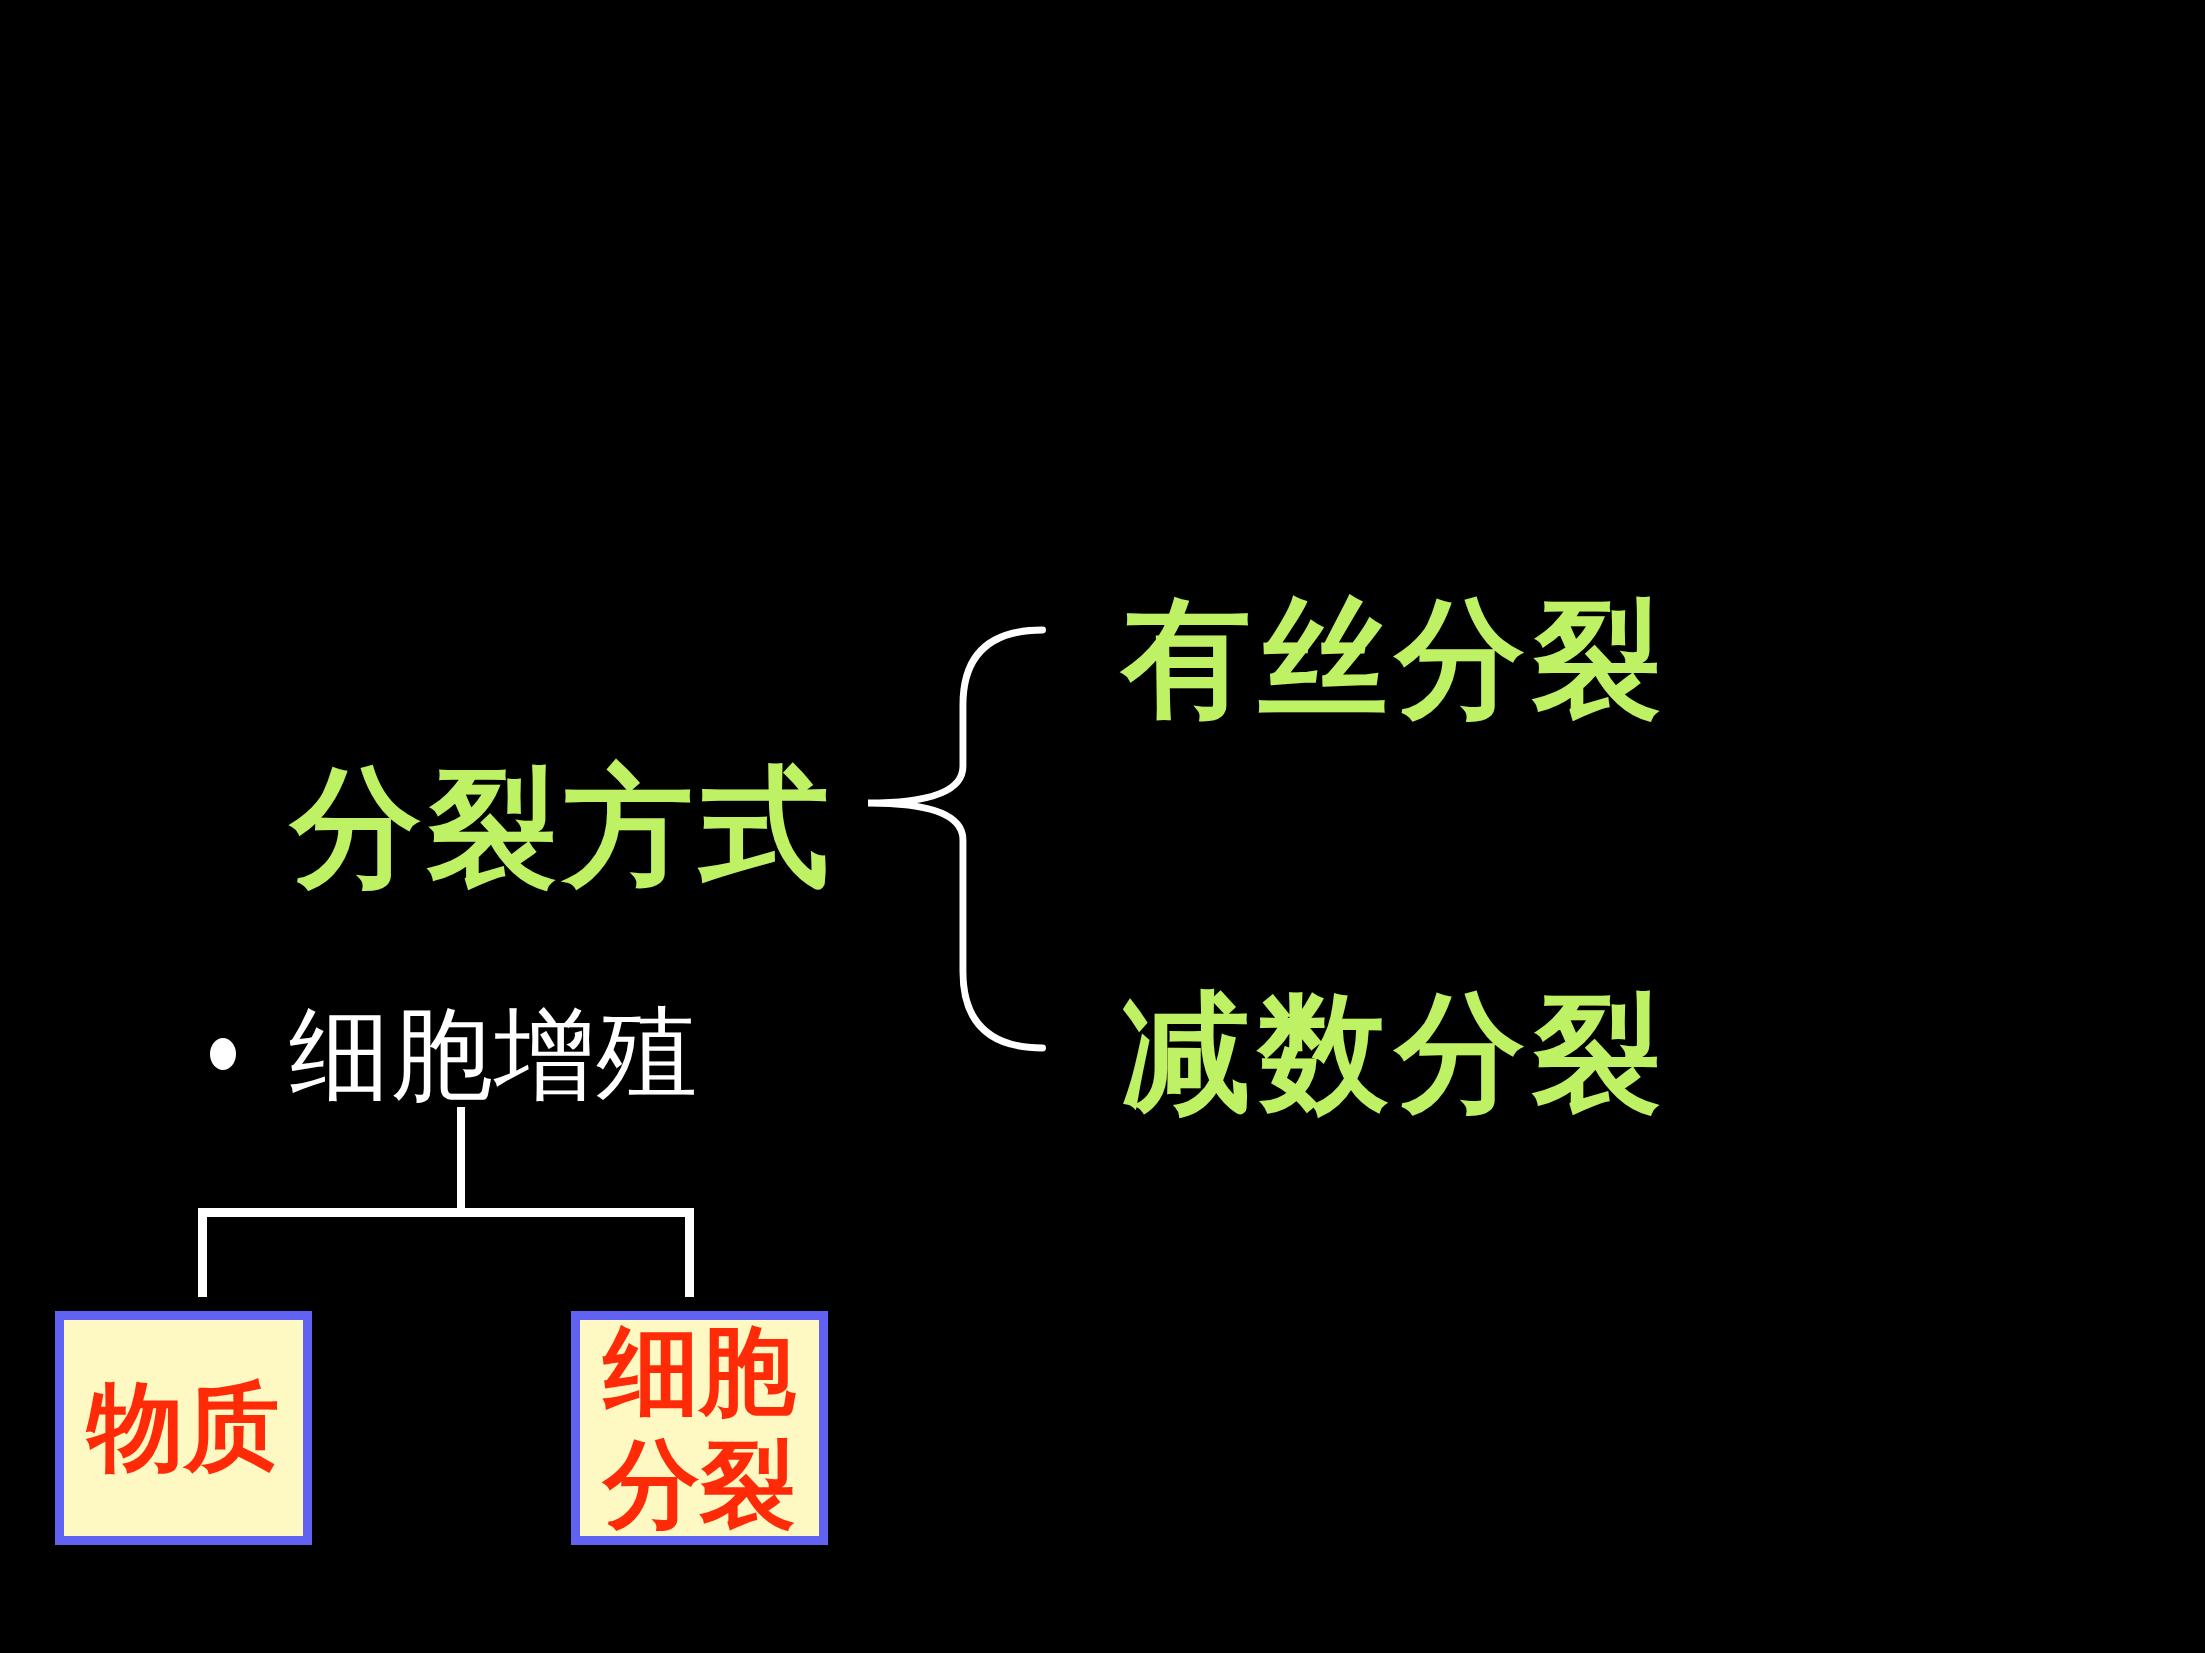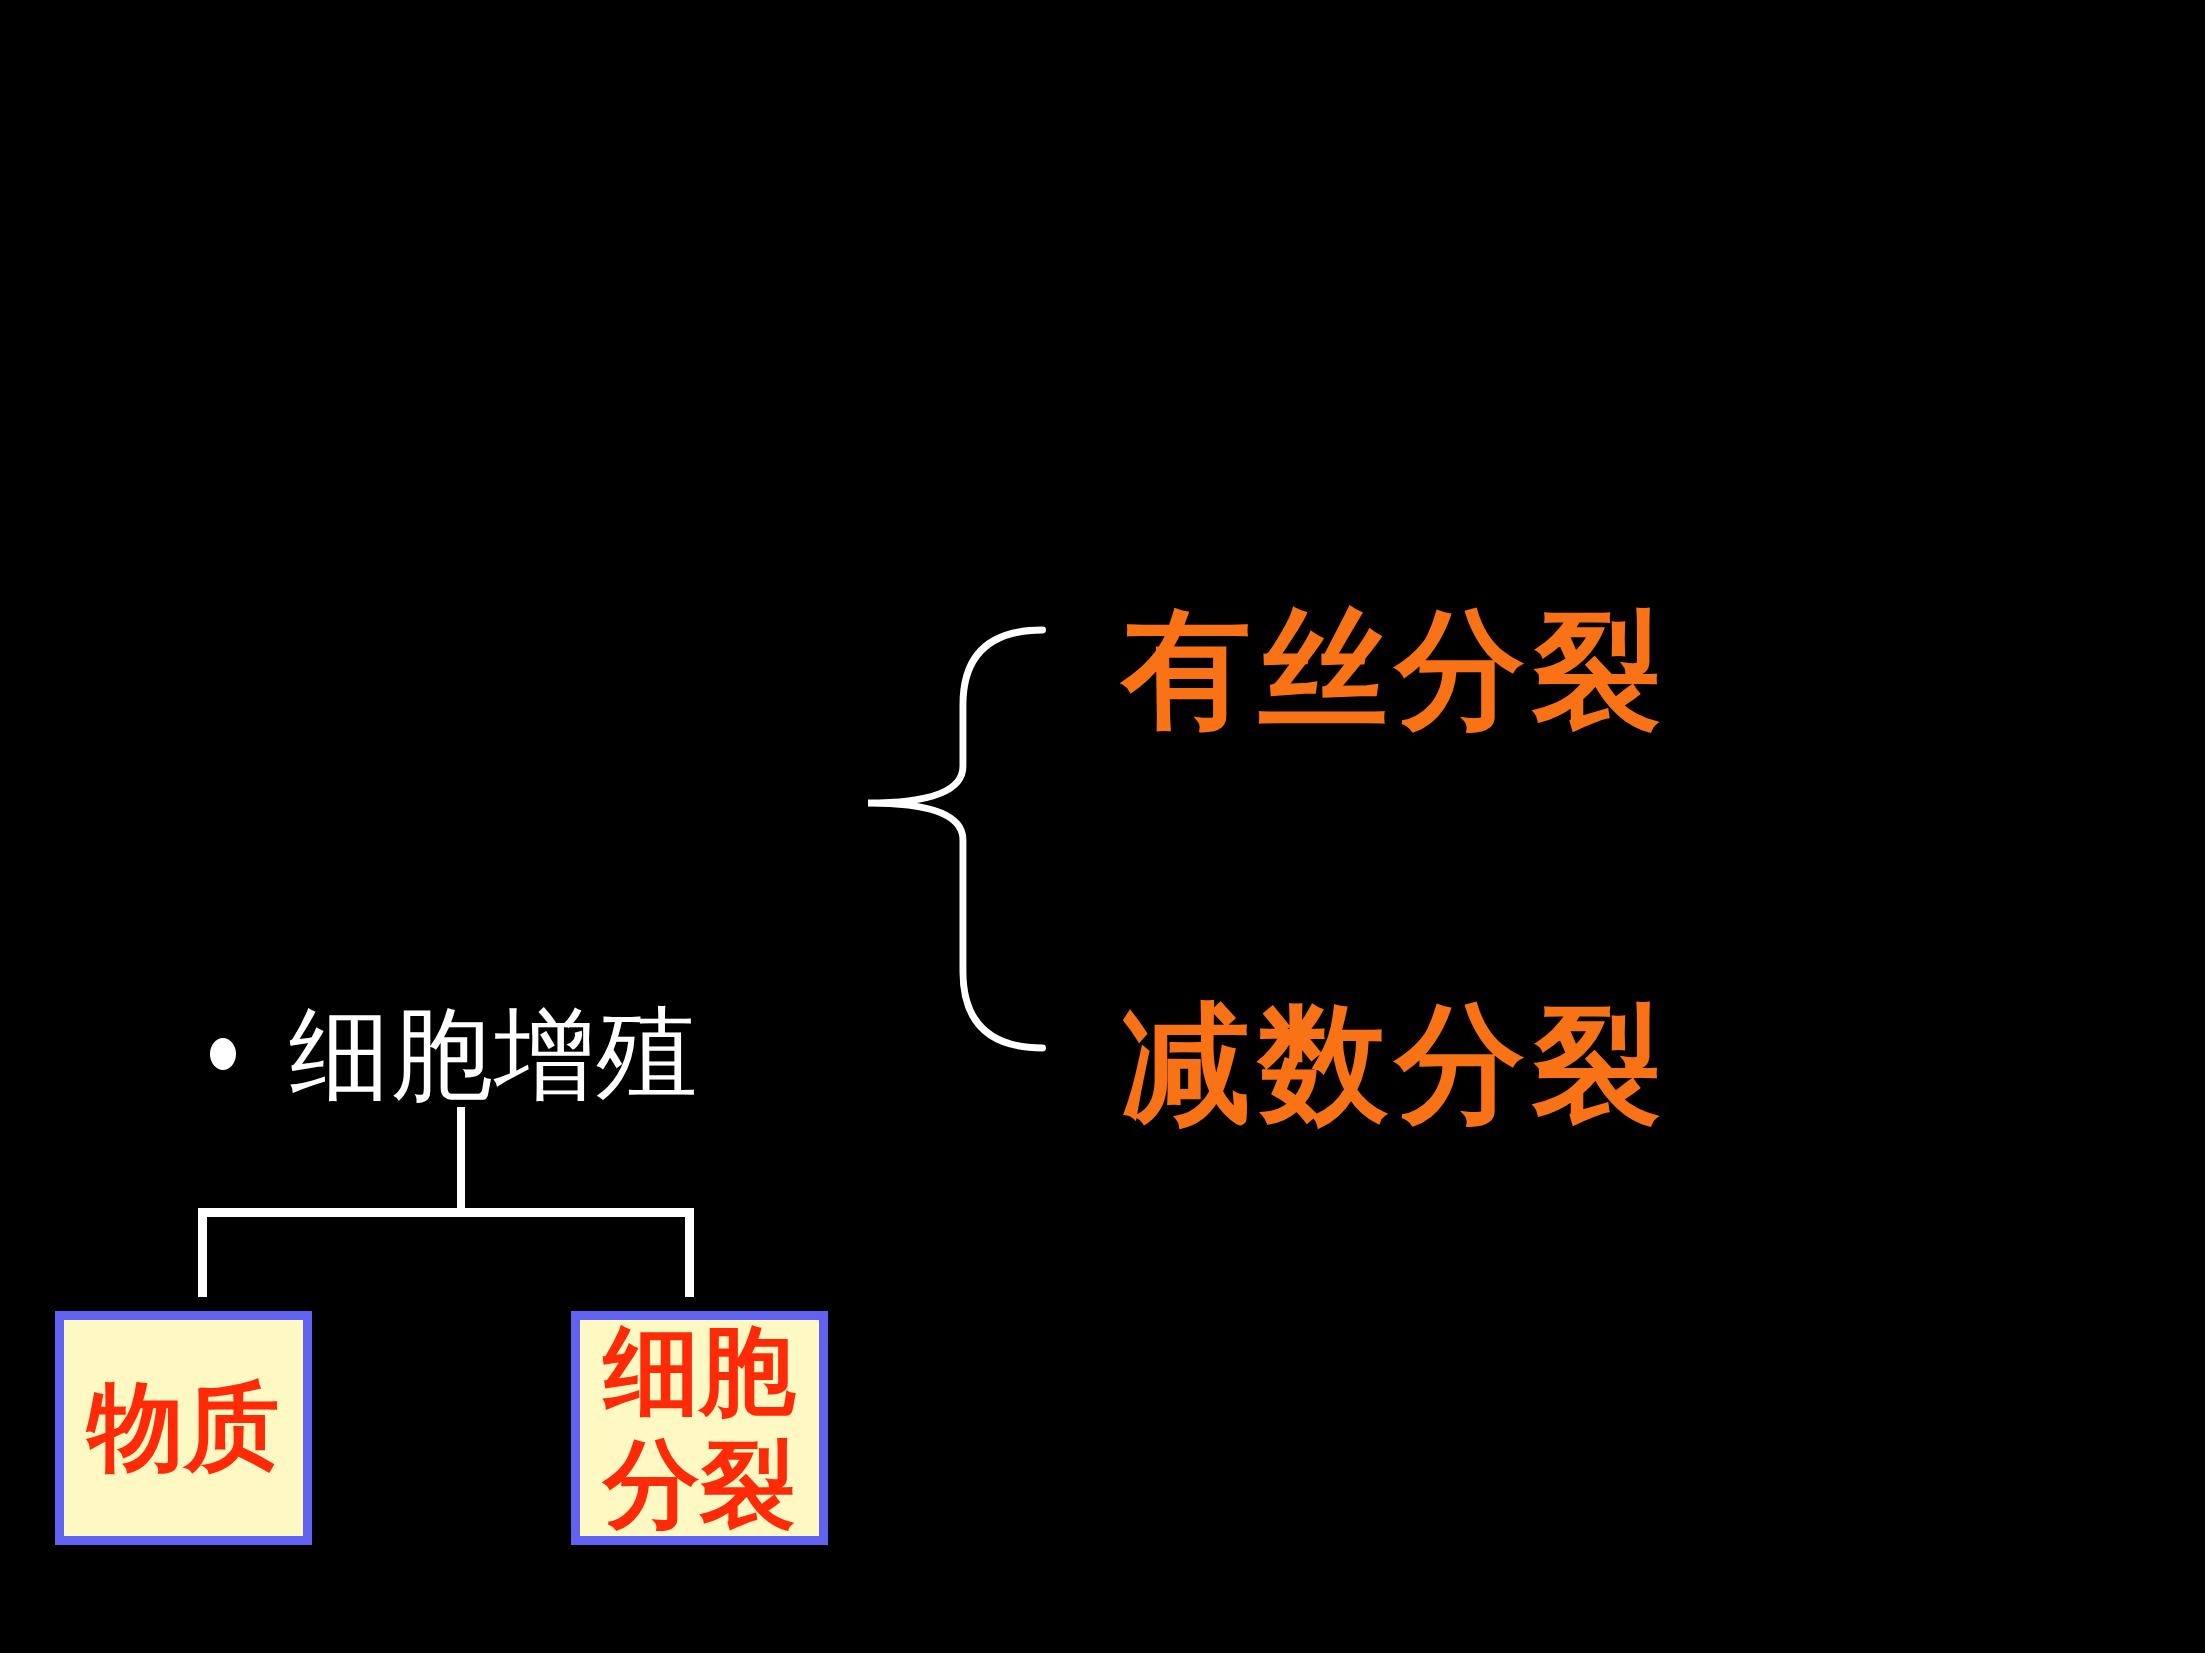--- a/index.html
+++ b/index.html
@@ -11,22 +11,22 @@
     position: relative;
     width: 2205px;
     height: 1654px;
     background: #000000;
     overflow: hidden;
     font-family: "Liberation Sans", sans-serif;
   }
   
   .heading {
     position: absolute;
-    color: #f97316;
-    font-family: Liberation Sans, sans-serif;
+    color: #bef264;
+    font-family: Liberation Mono, monospace;
     font-weight: bold;
     line-height: 1;
     white-space: nowrap;
   }
   .title {
     left: 291px;
     top: 773px;
     font-size: 130px;
     letter-spacing: 6.1px;
   }
@@ -96,20 +96,21 @@
     white-space: nowrap;
   }
   .node-box-left  { left: 55px; }
   .node-box-right { left: 571px; }
 </style>
 </head>
 <body>
 
 <div class="slide">
 
+  <div class="heading title">分裂方式</div>
 
   <svg class="brace-svg" viewBox="0 0 290 590" aria-hidden="true">
     <path d="M 262 22 Q 158 22 158 120 L 158 200 Q 158 248 34 248 Q 158 248 158 296 L 158 468 Q 158 568 262 568" fill="none" stroke="#ffffff" stroke-width="9" stroke-linecap="round"></path>
   </svg>
 
   <div class="heading brace-item-1">有丝分裂</div>
   <div class="heading brace-item-3">减数分裂</div>
 
   <div class="bullet-dot"></div>
   <div class="bullet-text">细胞增殖</div>

